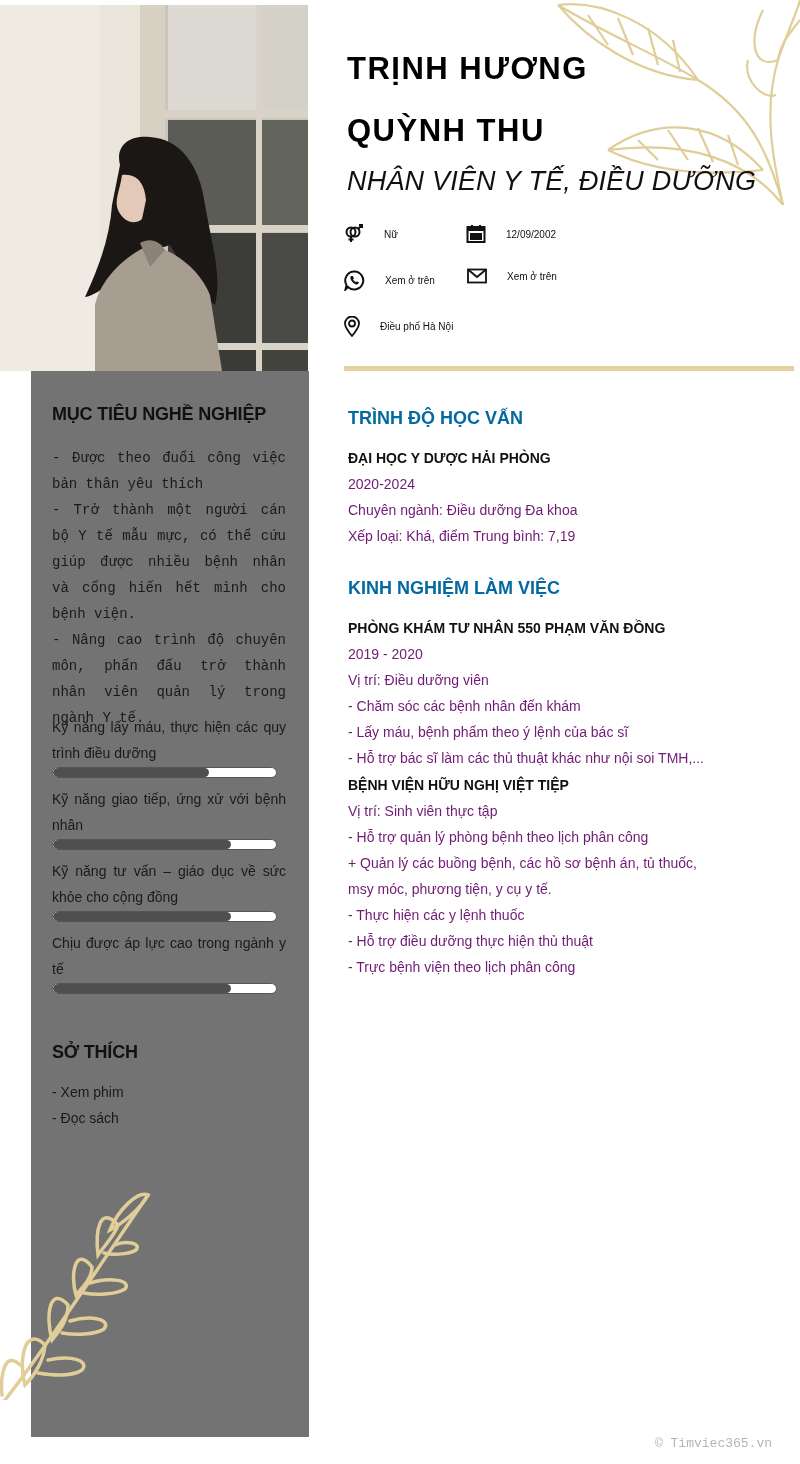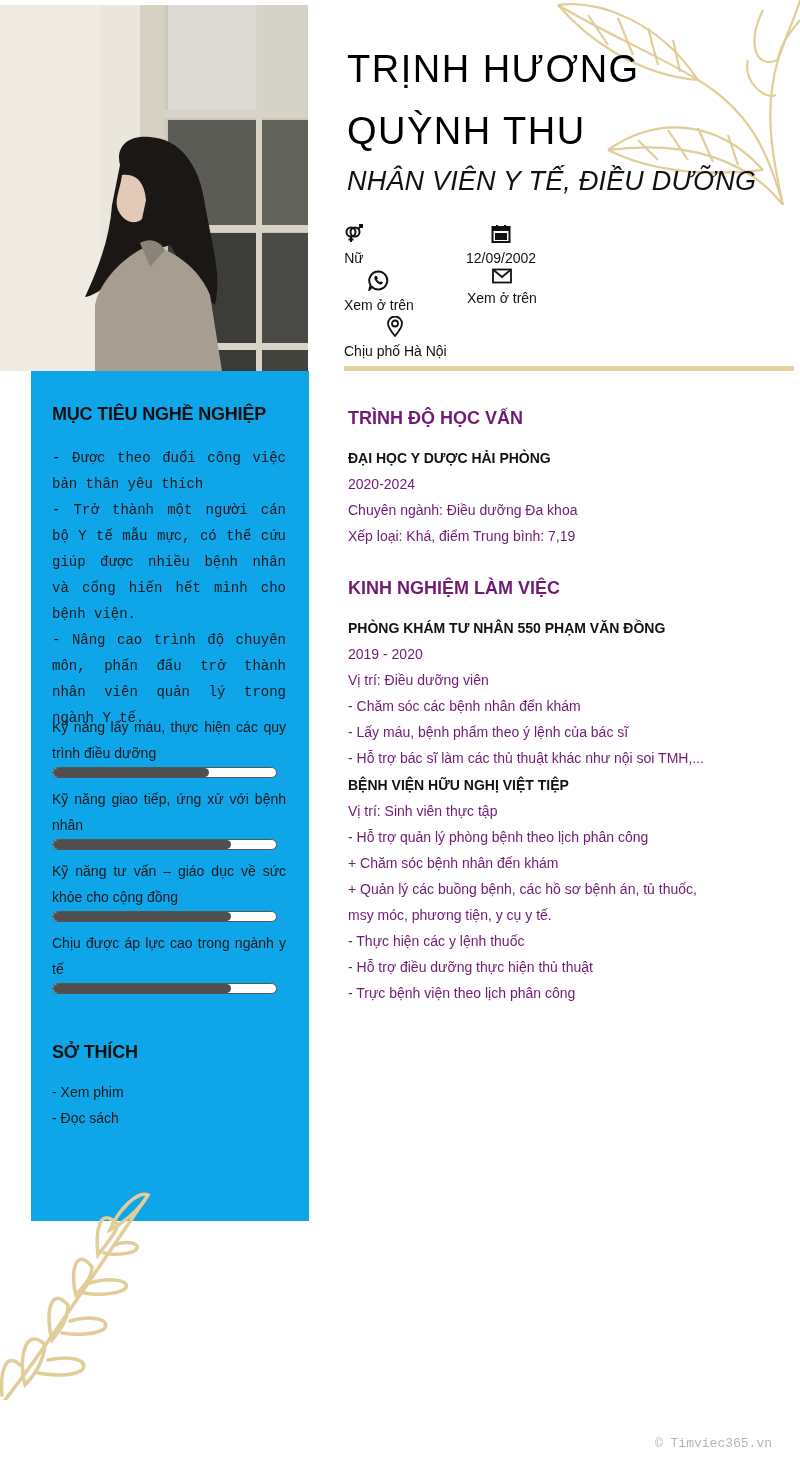--- a/index.html
+++ b/index.html
@@ -6,22 +6,22 @@
   html, body { width: 800px; height: 1464px; background: #ffffff; overflow: hidden; }
   body { position: relative; font-family: "Liberation Sans", "DejaVu Sans", sans-serif; color: #111; }
 
   .photo {
     position: absolute; left: 0; top: 5px; width: 308px; height: 366px;
     overflow: hidden; background: #e9e4d8;
   }
   .photo svg { display: block; width: 100%; height: 100%; }
 
   .sidebar {
-    position: absolute; left: 31px; top: 371px; width: 278px; height: 850px;
-    background: #0ea5e9;
+    position: absolute; left: 31px; top: 371px; width: 278px; height: 1066px;
+    background: #737373;
   }
   .sidebar-content { position: absolute; left: 21px; top: 0; width: 234px; }
 
   .side-h {
     font-weight: 700; font-size: 18px; color: #111; letter-spacing: -0.2px;
   }
   .side-text {
     font-size: 14px; line-height: 26px; color: #1a1a1a; text-align: justify;
   }
 
@@ -31,32 +31,32 @@
     width: 225px; height: 11px; border: 1px solid #555; border-radius: 6px;
     background: #fff; position: relative; overflow: hidden; margin: 1px 0 8px 0;
   }
   .skill-fill { position: absolute; left: 0; top: 0; bottom: 0; background: #4f4f4f; border-radius: 6px; }
 
   .leaf-bl { position: absolute; left: 0; top: 1185px; width: 160px; height: 215px; }
   .leaf-tr { position: absolute; left: 548px; top: 0; width: 252px; height: 205px; }
 
   .header { position: absolute; left: 347px; top: 38px; width: 440px; }
   .name {
-    font-weight: 400; font-size: 38px; line-height: 62px; letter-spacing: 1.5px; color: #000;
+    font-weight: 700; font-size: 31px; line-height: 62px; letter-spacing: 1.5px; color: #000;
     position: relative;
   }
   .job { font-size: 27px; line-height: 34px; color: #111; margin-top: -2px; letter-spacing: 0.2px; position: relative; font-style: italic; }
 
-  .contact { position: absolute; font-size: 14px; color: #111; display: flex; align-items: center; gap: 6px; flex-direction: column; }
+  .contact { position: absolute; font-size: 10px; color: #111; display: flex; align-items: center; gap: 20px; }
   .contact svg { flex: none; }
 
   .gold-bar { position: absolute; left: 344px; top: 366px; width: 450px; height: 5px; background: #e3d2a0; }
 
   .main { position: absolute; left: 348px; top: 0; width: 430px; }
-  .main-h { position: absolute; left: 0; font-weight: 700; font-size: 18px; color: #701a75; }
+  .main-h { position: absolute; left: 0; font-weight: 700; font-size: 18px; color: #0369a1; }
   .main-block { position: absolute; left: 0; width: 430px; }
   .org { font-weight: 700; font-size: 14px; line-height: 26px; color: #111; }
   .line { font-size: 14px; line-height: 26px; color: #701a75; }
 
   .footer {
     position: absolute; right: 28px; top: 1436px;
     font-family: "Liberation Mono", "DejaVu Sans Mono", monospace; font-size: 13px; color: #b5b5b5;
   }
 </style>
 </head>
@@ -206,21 +206,21 @@
     <rect x="1" y="1.5" width="18" height="13"></rect>
       <path d="M1 1.5 L10 9 L19 1.5"></path>
   </svg>
   <span>Xem ở trên</span>
 </div>
 <div class="contact" style="left:344px; top:316px;">
   <svg width="16" height="21" viewBox="0 0 16 21" fill="none" stroke="#111" stroke-width="1.8">
     <path d="M8 20 C3 14, 1 11, 1 7.5 A7 7 0 0 1 15 7.5 C15 11, 13 14, 8 20 Z"></path>
       <circle cx="8" cy="7.5" r="3"></circle>
   </svg>
-  <span>Chịu phố Hà Nội</span>
+  <span>Điều phố Hà Nội</span>
 </div>
 
 <div class="gold-bar"></div>
 
 <div class="main">
   <div class="main-h" style="top:408px;">TRÌNH ĐỘ HỌC VẤN</div>
   <div class="main-block" style="top:445px;">
     <div class="org">ĐẠI HỌC Y DƯỢC HẢI PHÒNG</div>
     <div class="line">2020-2024</div>
     <div class="line">Chuyên ngành: Điều dưỡng Đa khoa</div>
@@ -233,21 +233,20 @@
     <div class="line">2019 - 2020</div>
     <div class="line">Vị trí: Điều dưỡng viên</div>
     <div class="line">- Chăm sóc các bệnh nhân đến khám</div>
     <div class="line">- Lấy máu, bệnh phẩm theo ý lệnh của bác sĩ</div>
     <div class="line">- Hỗ trợ bác sĩ làm các thủ thuật khác như nội soi TMH,...</div>
   </div>
   <div class="main-block" style="top:772px; width:372px;">
     <div class="org">BỆNH VIỆN HỮU NGHỊ VIỆT TIỆP</div>
     <div class="line">Vị trí: Sinh viên thực tập</div>
     <div class="line">- Hỗ trợ quản lý phòng bệnh theo lịch phân công</div>
-    <div class="line">+ Chăm sóc bệnh nhân đến khám</div>
     <div class="line">+ Quản lý các buồng bệnh, các hồ sơ bệnh án, tủ thuốc, msy móc, phương tiện, y cụ y tế.</div>
     <div class="line">- Thực hiện các y lệnh thuốc</div>
     <div class="line">- Hỗ trợ điều dưỡng thực hiện thủ thuật</div>
     <div class="line">- Trực bệnh viện theo lịch phân công</div>
   </div>
 </div>
 
 <div class="footer">© Timviec365.vn</div>
 
 </body></html>

